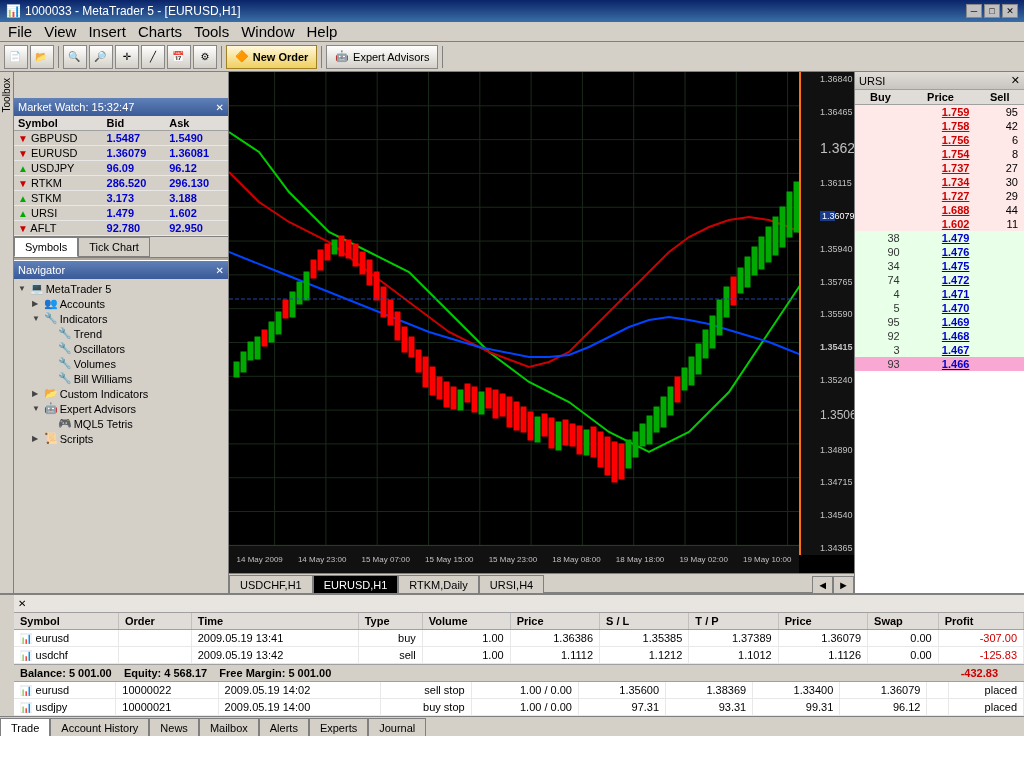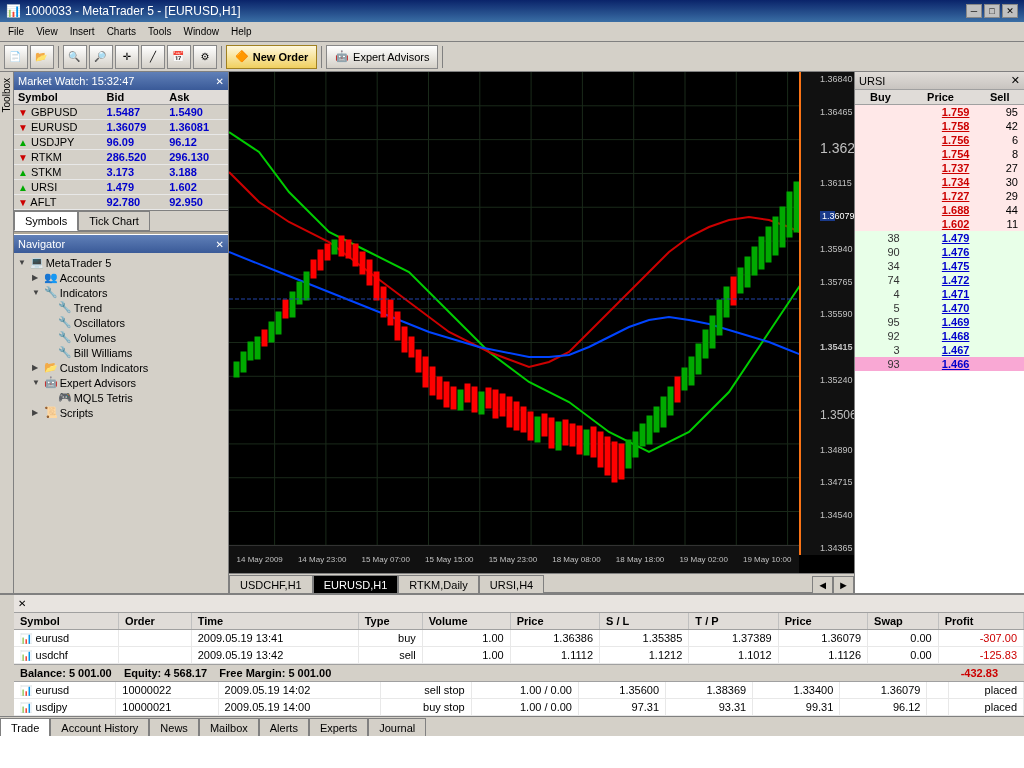--- a/index.html
+++ b/index.html
@@ -6,39 +6,39 @@
     body { font-family: 'Segoe UI', Tahoma, Arial, sans-serif; font-size: 11px; background: #d4d0c8; color: #000; width: 1024px; height: 768px; overflow: hidden; }
 
     
     .title-bar { background: linear-gradient(to bottom, #0a246a, #3a6ea5); color: white; height: 22px; display: flex; align-items: center; justify-content: space-between; padding: 0 6px; font-size: 12px; }
     .title-bar-left { display: flex; align-items: center; gap: 4px; }
     .title-bar-right { display: flex; gap: 2px; }
     .title-btn { width: 16px; height: 14px; background: #c0c0c0; border: 1px solid #888; font-size: 9px; display: flex; align-items: center; justify-content: center; cursor: pointer; color: #000; }
 
     
     .menu-bar { background: #d4d0c8; height: 20px; display: flex; align-items: center; padding: 0 2px; border-bottom: 1px solid #808080; }
-    .menu-item { padding: 2px 6px; font-size: 10px; cursor: pointer; }
+    .menu-item { padding: 2px 6px; font-size: 15px; cursor: pointer; }
 
     
     .toolbar { background: #d4d0c8; height: 30px; display: flex; align-items: center; padding: 2px 4px; gap: 2px; border-bottom: 1px solid #808080; }
     .tb-btn { height: 24px; min-width: 24px; background: linear-gradient(to bottom, #ffffff, #d4d0c8); border: 1px solid #888; display: flex; align-items: center; justify-content: center; cursor: pointer; font-size: 10px; padding: 0 4px; }
     .tb-sep { width: 1px; height: 22px; background: #808080; margin: 0 2px; }
     .tb-new-order { background: linear-gradient(to bottom, #fff8dc, #f0d060); border: 1px solid #a08020; padding: 0 8px; height: 24px; display: flex; align-items: center; gap: 4px; cursor: pointer; font-weight: bold; }
     .tb-expert { background: linear-gradient(to bottom, #ffffff, #d4d0c8); border: 1px solid #888; padding: 0 8px; height: 24px; display: flex; align-items: center; gap: 4px; cursor: pointer; }
 
     
     .tf-group { display: flex; gap: 1px; margin-left: 4px; }
     .tf-btn { height: 24px; min-width: 24px; background: linear-gradient(to bottom, #e8e8e8, #c8c8c8); border: 1px solid #888; display: flex; align-items: center; justify-content: center; cursor: pointer; font-size: 10px; padding: 0 3px; }
     .tf-btn.active { background: linear-gradient(to bottom, #a0b8e0, #6080c0); color: white; border-color: #4060a0; }
 
     
     .left-panel { width: 215px; background: #d4d0c8; border-right: 1px solid #808080; display: flex; flex-direction: column; flex-shrink: 0; }
 
     
-    .market-watch { flex-shrink: 0; }
+    .market-watch { flex-shrink: 0; margin-top: 26px; }
     .panel-header { background: linear-gradient(to bottom, #6080b8, #3a5a98); color: white; height: 18px; display: flex; align-items: center; justify-content: space-between; padding: 0 4px; font-size: 11px; }
     .panel-close { cursor: pointer; font-size: 10px; }
     .mw-table { width: 100%; border-collapse: collapse; font-size: 11px; }
     .mw-table th { background: #e0dcd8; border-bottom: 1px solid #a0a0a0; padding: 1px 4px; text-align: left; font-weight: bold; }
     .mw-table td { padding: 1px 4px; border-bottom: 1px solid #e8e8e8; }
     .bid-ask { color: #0000cc; font-weight: bold; }
     .mw-tabs { display: flex; border-top: 1px solid #808080; background: #d4d0c8; }
     .mw-tab { padding: 3px 10px; font-size: 11px; border: 1px solid #808080; background: #d4d0c8; cursor: pointer; }
     .mw-tab.active { background: white; border-bottom: 1px solid white; }
 

